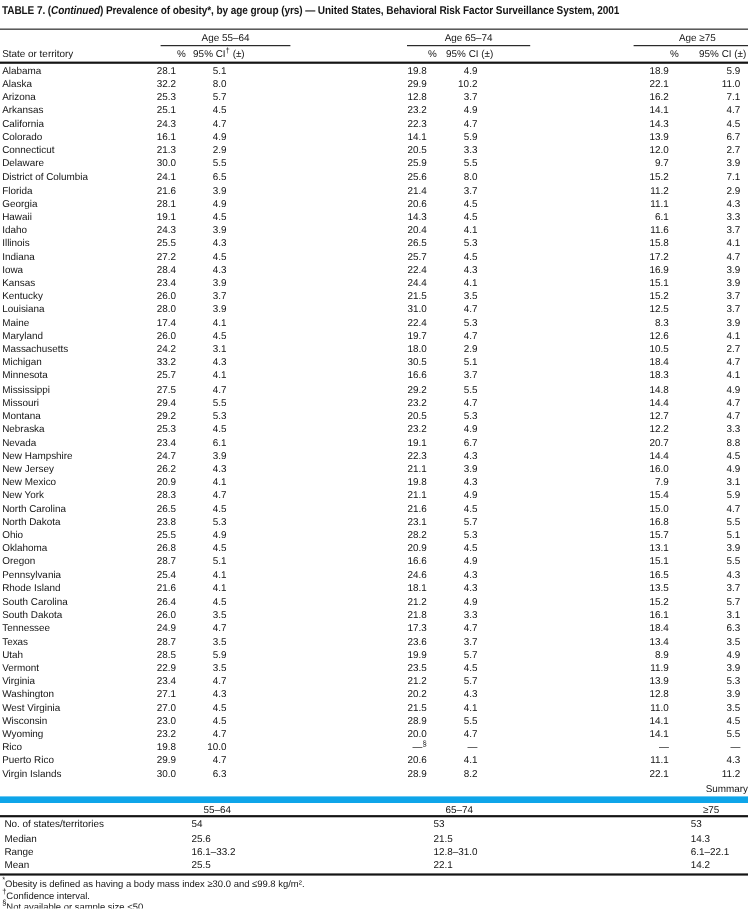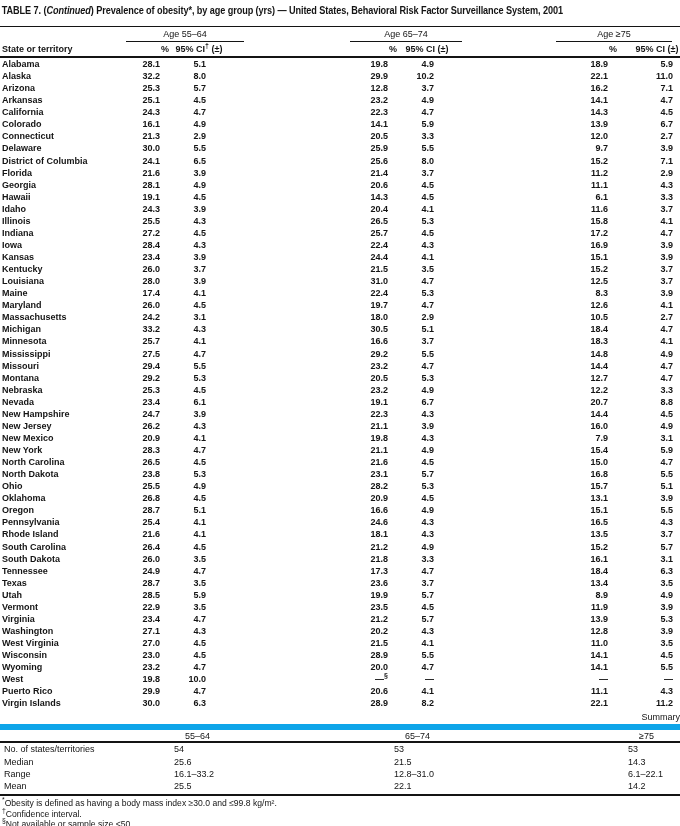--- a/index.html
+++ b/index.html
@@ -29,25 +29,24 @@
     letter-spacing: -0.1px;
     line-height: 15px;
     padding-left: 2px;
   }
   .title-inner .it { font-style: italic; }
 
   
   .cols {
     display: grid;
     grid-template-columns: 126px 36px 50px 178px 50px 170px 70px;
-    font-weight: bold;
   }
 
   
-  .hdr-age { position: relative; height: 15px; }
+  .hdr-age { position: relative; height: 15px; margin-left: 20px; }
   .age-span {
     position: absolute;
     bottom: 0;
     border-bottom: 1px solid #141414;
     text-align: center;
     font-size: 9px;
     line-height: 13px;
     padding-bottom: 0px;
   }
   .age-1 { left: 126px; width: 118px; }
@@ -634,21 +633,21 @@
     <div class="cell state">Wyoming</div>
     <div class="cell num">23.2</div>
     <div class="cell num ci">4.7</div>
     <div class="cell num">20.0</div>
     <div class="cell num ci">4.7</div>
     <div class="cell num">14.1</div>
     <div class="cell num ci3">5.5</div>
   </div>
 
   <div class="cols trow">
-    <div class="cell state">West</div>
+    <div class="cell state">Rico</div>
     <div class="cell num">19.8</div>
     <div class="cell num ci">10.0</div>
     <div class="cell num">—<sup>§</sup></div>
     <div class="cell num ci">—</div>
     <div class="cell num">—</div>
     <div class="cell num ci3">—</div>
   </div>
 
   <div class="cols trow">
     <div class="cell state">Puerto Rico</div>

